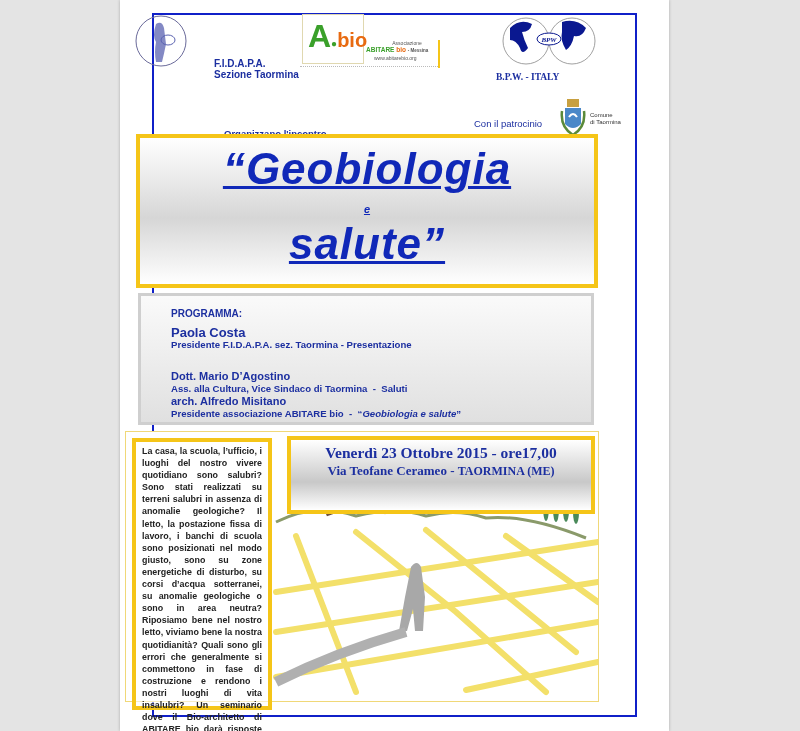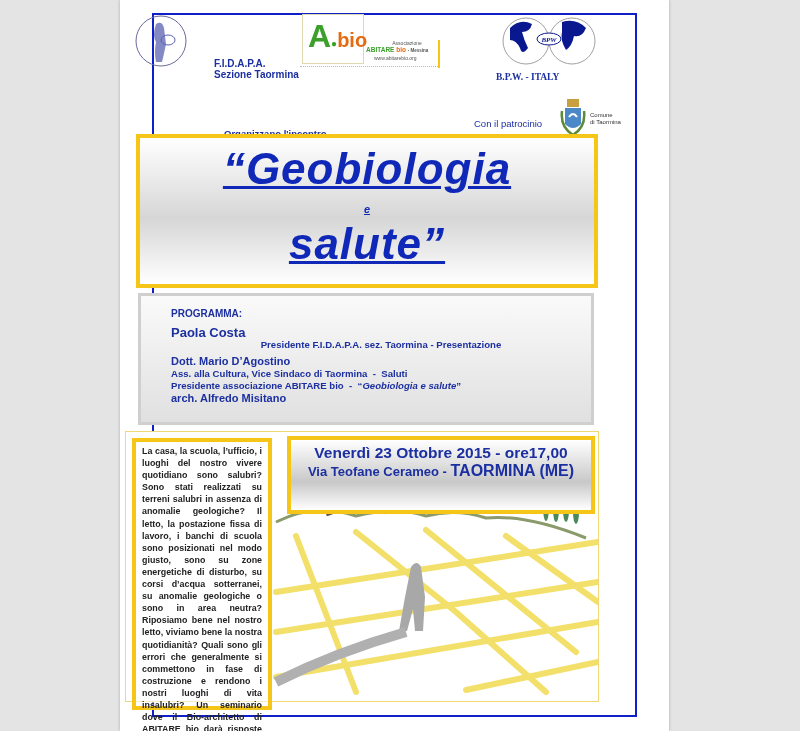--- a/index.html
+++ b/index.html
@@ -12,21 +12,21 @@
   .abio-logo{left:180px;top:14px;width:142px;height:58px;}
   .bpw-logo{left:382px;top:14px;width:94px;height:54px;}
   .title-box{left:16px;top:134px;width:454px;height:146px;border:4px solid #f5c518;background:linear-gradient(#fff 0%,#d6d6d6 55%,#fff 100%);}
   .title-line{position:absolute;left:0;width:100%;text-align:center;color:#1028b8;font-weight:bold;font-style:italic;text-decoration:underline;text-decoration-thickness:3px;}
   .prog-box{left:18px;top:293px;width:450px;height:126px;border:3px solid #cfcfcf;background:linear-gradient(#fafafa,#e0e0e0);}
   .prog-box p{margin:0;color:#1c2fa0;font-weight:bold;}
   .lower-frame{left:5px;top:431px;width:472px;height:269px;border:1px solid #f0d878;background:#fff;overflow:hidden;}
   .text-box{left:12px;top:438px;width:140px;height:272px;border:4px solid #f5c518;background:rgba(255,255,255,.55);padding:3px 6px;box-sizing:border-box;}
   .text-box p{margin:0;font-size:8.9px;line-height:12.1px;font-weight:bold;color:#222;text-align:justify;}
   .event-box{left:167px;top:436px;width:300px;height:70px;border:4px solid #f5c518;background:linear-gradient(#fff 0%,#c8c8c8 60%,#fff 100%);}
-  .event-box div{text-align:center;color:#1c2fa0;font-weight:bold;}
+  .event-box div{text-align:center;color:#1c2fa0;font-weight:bold;font-family:Liberation Serif, serif;}
 </style>
 </head>
 <body>
 
 <div class="page">
   <div class="frame"></div>
 
   <svg class="abs fidapa-logo" viewBox="0 0 54 58">
     <circle cx="27" cy="29" r="25" fill="none" stroke="#6a6a9a" stroke-width="1"></circle>
     <path d="M22 12 q6-4 8 4 l2 16 q-2 10 -4 18 l-6 0 q-2-10 0-20 q-4-6 0-18z" fill="#5a62b0" opacity=".75"></path>
@@ -79,25 +79,25 @@
   <div class="abs title-box">
     <div class="title-line" style="top:6px;font-size:44px;line-height:50px;letter-spacing:1px;text-align:center;">“Geobiologia</div>
     <div class="title-line" style="top:64px;font-size:11px;line-height:14px;text-decoration-thickness:1px;">e</div>
     <div class="title-line" style="top:80px;font-size:44px;line-height:52px;letter-spacing:1px;">salute”</div>
   </div>
 
   <div class="abs prog-box">
     <div style="padding:12px 0 0 30px;">
       <p style="font-size:10px;margin-bottom:7px;">PROGRAMMA:</p>
       <p style="font-size:13px;line-height:13px;">Paola Costa</p>
-      <p style="font-size:9.6px;line-height:12px;margin-bottom:4px;text-align:center;">Presidente F.I.D.A.P.A. sez. Taormina - Presentazione</p>
+      <p style="font-size:9.6px;line-height:12px;margin-bottom:19px;">Presidente F.I.D.A.P.A. sez. Taormina - Presentazione</p>
       <p style="font-size:11px;line-height:13px;">Dott. Mario D’Agostino</p>
       <p style="font-size:9.6px;line-height:12px;white-space:pre;">Ass. alla Cultura, Vice Sindaco di Taormina  -  Saluti</p>
+      <p style="font-size:11px;line-height:13px;">arch. Alfredo Misitano</p>
       <p style="font-size:9.6px;line-height:12px;white-space:pre;"><span>Presidente associazione ABITARE bio  -  “</span><i>Geobiologia e salute</i><span>”</span></p>
-      <p style="font-size:11px;line-height:13px;">arch. Alfredo Misitano</p>
     </div>
   </div>
 
   <div class="abs lower-frame">
     <svg width="472" height="269" viewBox="0 0 472 269">
       <path d="M150 90 q40-20 80-6 q40-10 70 0 q30-8 60 2 q40 -4 100 20" stroke="#8a9a6a" stroke-width="3" fill="none"></path>
       <path d="M200 82 q30-12 60 -2" stroke="#6a5040" stroke-width="5" fill="none"></path>
       <g fill="#4a8a5a">
           <ellipse cx="420" cy="75" rx="3" ry="14"></ellipse>
           <ellipse cx="430" cy="77" rx="3" ry="13"></ellipse>
@@ -114,19 +114,19 @@
         <path d="M150 245 L472 190"></path>
         <path d="M340 258 L472 230"></path>
       </g>
       <path d="M285 135 q6-8 10 0 l4 30 l-2 34 l-8 0 l-2 -22 l-6 22 l-8 0 l6 -34z" fill="#a8a8a8"></path>
       <path d="M150 250 q60-30 130-50" stroke="#b0b0b0" stroke-width="10" fill="none"></path>
     </svg>
   </div>
 
   <div class="abs event-box">
     <div style="font-size:15.5px;line-height:18px;margin-top:4px;">Venerdì 23 Ottobre 2015 - ore17,00</div>
-    <div style="font-size:13px;line-height:18px;white-space:pre;"><span>Via Teofane Cerameo - </span><span style="font-size:16px;">TAORMINA (ME)</span></div>
+    <div style="font-size:13px;line-height:18px;white-space:pre;"><span>Via Teofane Cerameo - </span><span style="font-size:12px;">TAORMINA (ME)</span></div>
   </div>
 
   <div class="abs text-box">
     <p>La casa, la scuola, l’ufficio, i luoghi del nostro vivere quotidiano sono salubri?  Sono stati realizzati su terreni salubri in assenza di anomalie geologiche? Il letto, la postazione fissa di lavoro, i banchi di scuola sono posizionati nel modo giusto, sono su zone energetiche di disturbo, su corsi d’acqua sotterranei, su anomalie geologiche o sono in area neutra?  Riposiamo bene nel nostro letto, viviamo bene la nostra quotidianità? Quali sono gli errori che generalmente si commettono in fase di costruzione e rendono i nostri luoghi di vita insalubri? Un seminario dove il Bio-architetto di ABITARE bio darà risposte a tutti questi interrogativi e consigli per vivere meglio in ambiente indoor.</p>
   </div>
 </div>
 
 </body></html>

